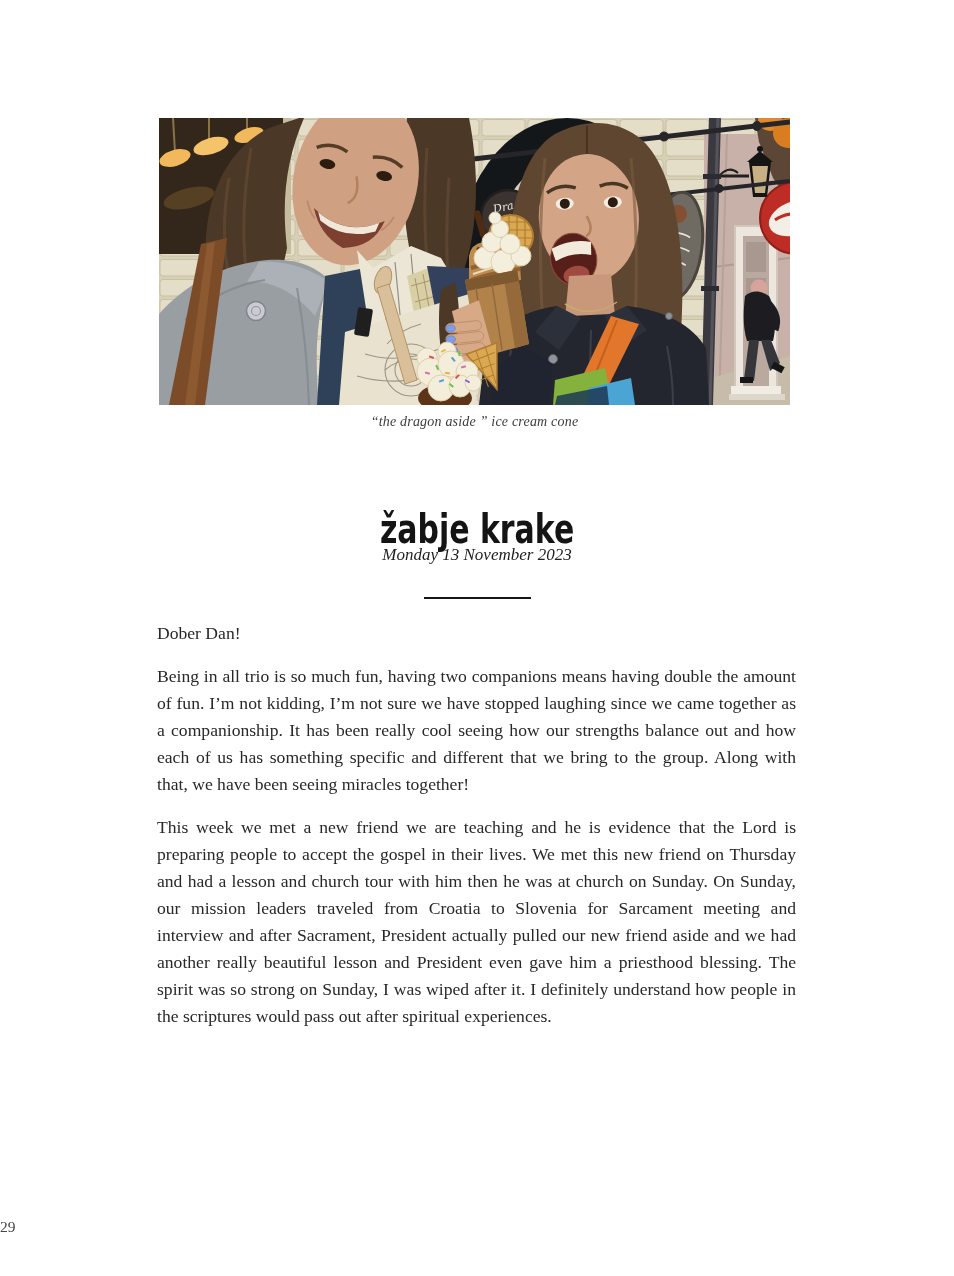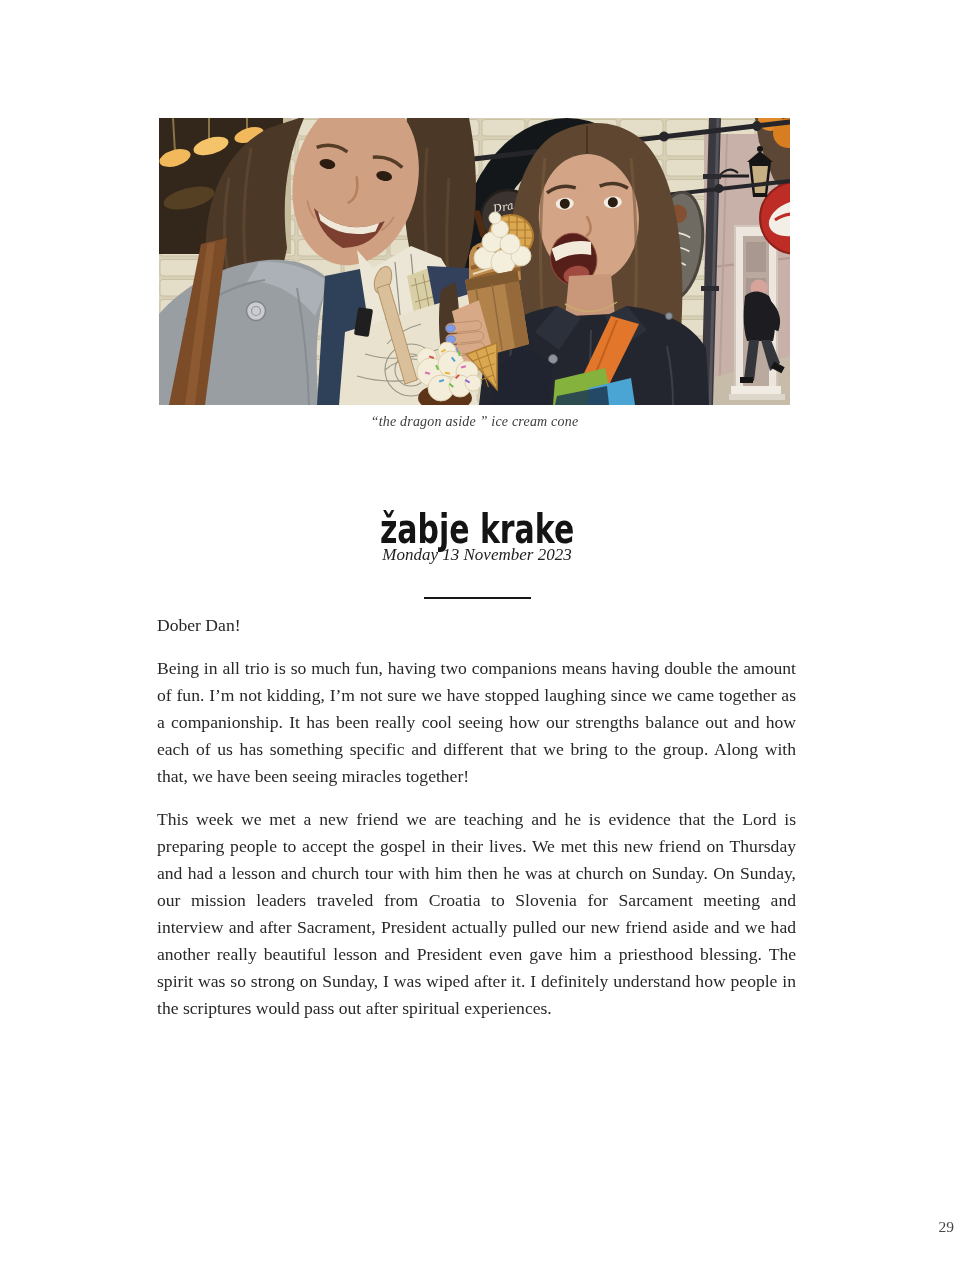--- a/index.html
+++ b/index.html
@@ -12,23 +12,23 @@
   .title{position:absolute;left:0;top:492px;width:954px;text-align:center;
          font-family:"DejaVu Sans","Liberation Sans",sans-serif;font-weight:bold;
          font-size:41px;line-height:48px;color:#141414;margin-top:13px;}
   .title .squeeze{display:inline-block;transform:scaleX(.73);transform-origin:50% 60%;}
   .date{position:absolute;left:0;top:544px;width:954px;text-align:center;
         font-style:italic;font-size:17px;line-height:22px;color:#1e1e1e;}
   .divider{position:absolute;left:424px;top:597px;width:107px;height:0;
            border-top:2px solid #161616;}
   .bodytext{position:absolute;left:157px;top:608px;width:639px;
             font-size:17.6px;line-height:27px;text-align:justify;color:#282828;}
-  .bodytext p{margin:4px 0 16px 0;}
+  .bodytext p{margin:12px 0 16px 0;}
   .bodytext p.greeting{text-align:left;}
-  .pagenum{position:absolute;left:0;top:1218px;width:954px;text-align:right;
+  .pagenum{position:absolute;left:0;top:1218px;width:954px;text-align:left;
            font-size:15.5px;color:#454545;}
 </style>
 </head>
 <body>
 
 <div class="sheet">
 
   <div class="photo">
     <svg viewBox="0 0 631 287" preserveAspectRatio="none">
       <defs>

